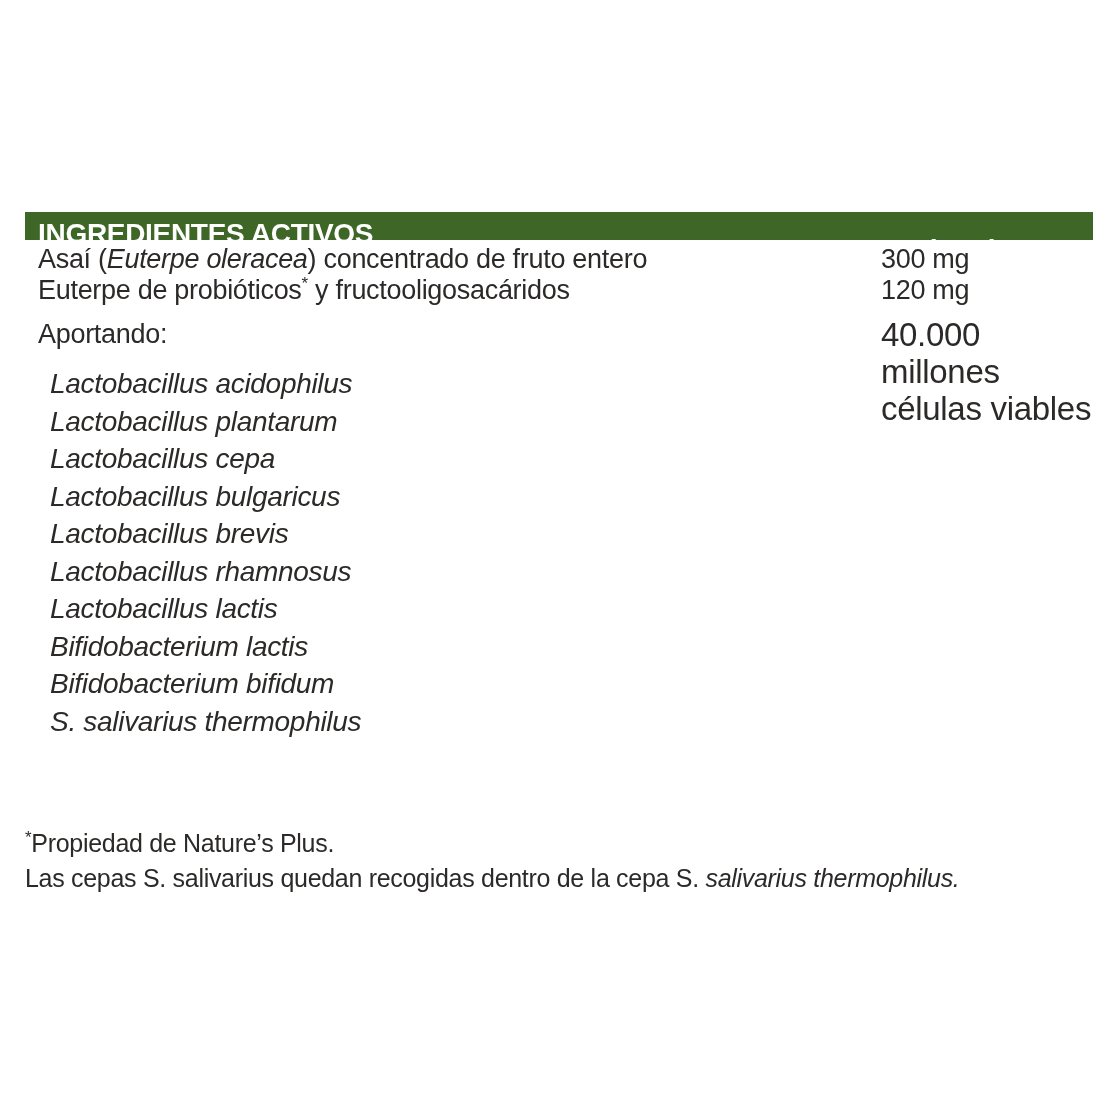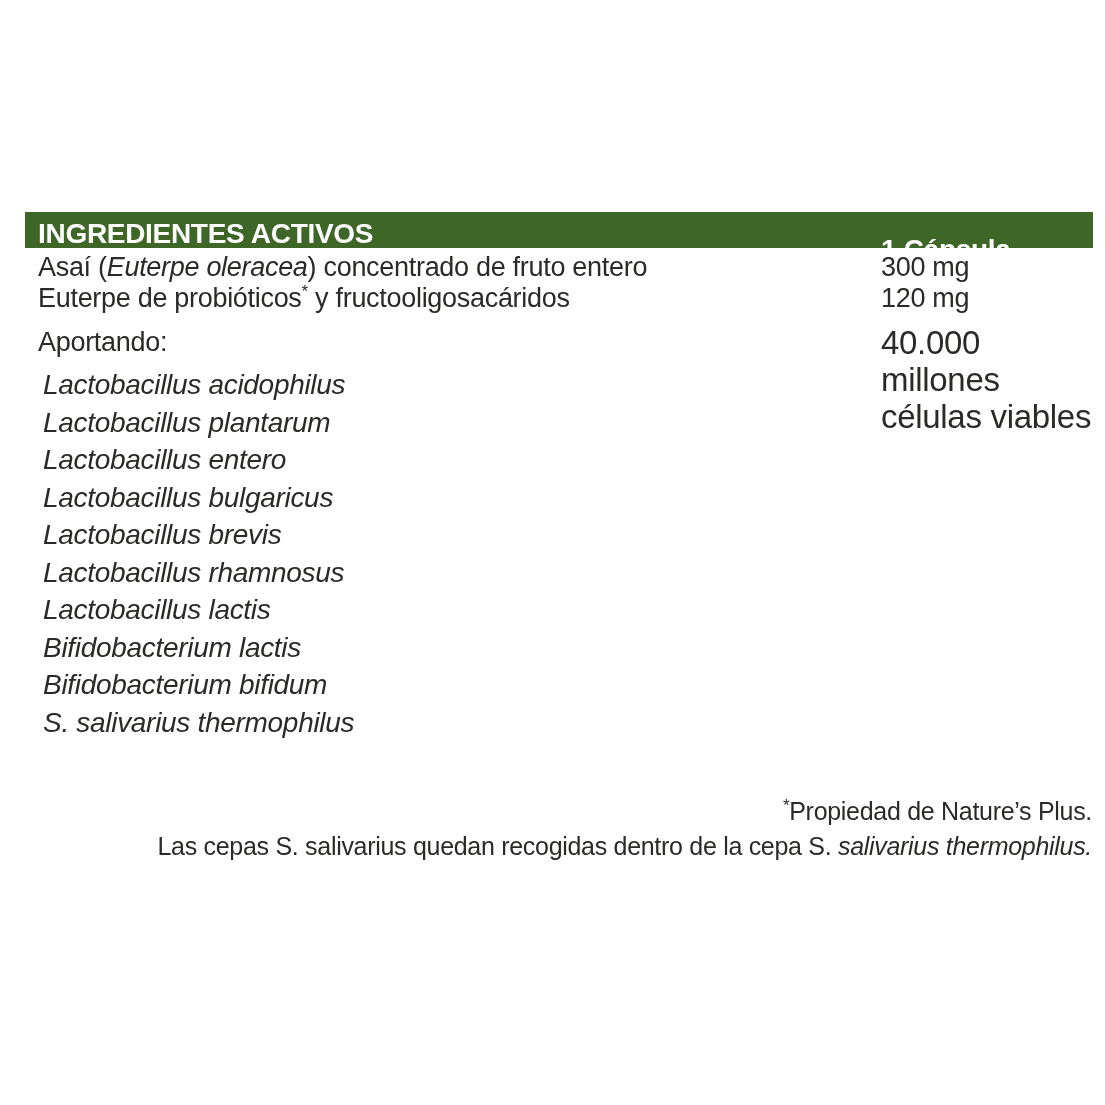--- a/index.html
+++ b/index.html
@@ -18,21 +18,21 @@
     letter-spacing: -0.3px;
   }
   .label {
     position: absolute;
     left: 25px;
     top: 212px;
     width: 1068px;
   }
   .header-bar {
     position: relative;
-    height: 36px;
+    height: 28px;
     background: #3e6626;
     color: #ffffff;
     font-weight: bold;
     font-size: 28px;
     line-height: 44px;
   }
   .header-title {
     position: absolute;
     left: 13px;
     top: 0;
@@ -77,32 +77,31 @@
   }
   .providing-amount {
     position: absolute;
     left: 856px;
     top: 1px;
     font-size: 33px;
     line-height: 37px;
   }
   ul.probiotics {
     list-style: none;
-    margin: 5px;
+    margin: 12px;
     padding: 0 0 0 13px;
     font-size: 28px;
     line-height: 37.5px;
     font-style: italic;
   }
   .footnotes {
     position: absolute;
     left: 25px;
-    top: 794px;
+    top: 826px;
     width: 1067px;
-    text-align: right;
     font-size: 25px;
     line-height: 35px;
   }
 </style>
 </head>
 <body>
 
 <div class="canvas">
   <div class="label">
 
@@ -124,21 +123,21 @@
 
     <div class="providing">
       <div class="providing-label">Aportando:</div>
       <div class="providing-amount">
         <div>40.000 millones</div>
         <div>células viables</div>
       </div>
       <ul class="probiotics">
         <li>Lactobacillus acidophilus</li>
         <li>Lactobacillus plantarum</li>
-        <li>Lactobacillus entero</li>
+        <li>Lactobacillus cepa</li>
         <li>Lactobacillus bulgaricus</li>
         <li>Lactobacillus brevis</li>
         <li>Lactobacillus rhamnosus</li>
         <li>Lactobacillus lactis</li>
         <li>Bifidobacterium lactis</li>
         <li>Bifidobacterium bifidum</li>
         <li>S. salivarius thermophilus</li>
       </ul>
     </div>
 

